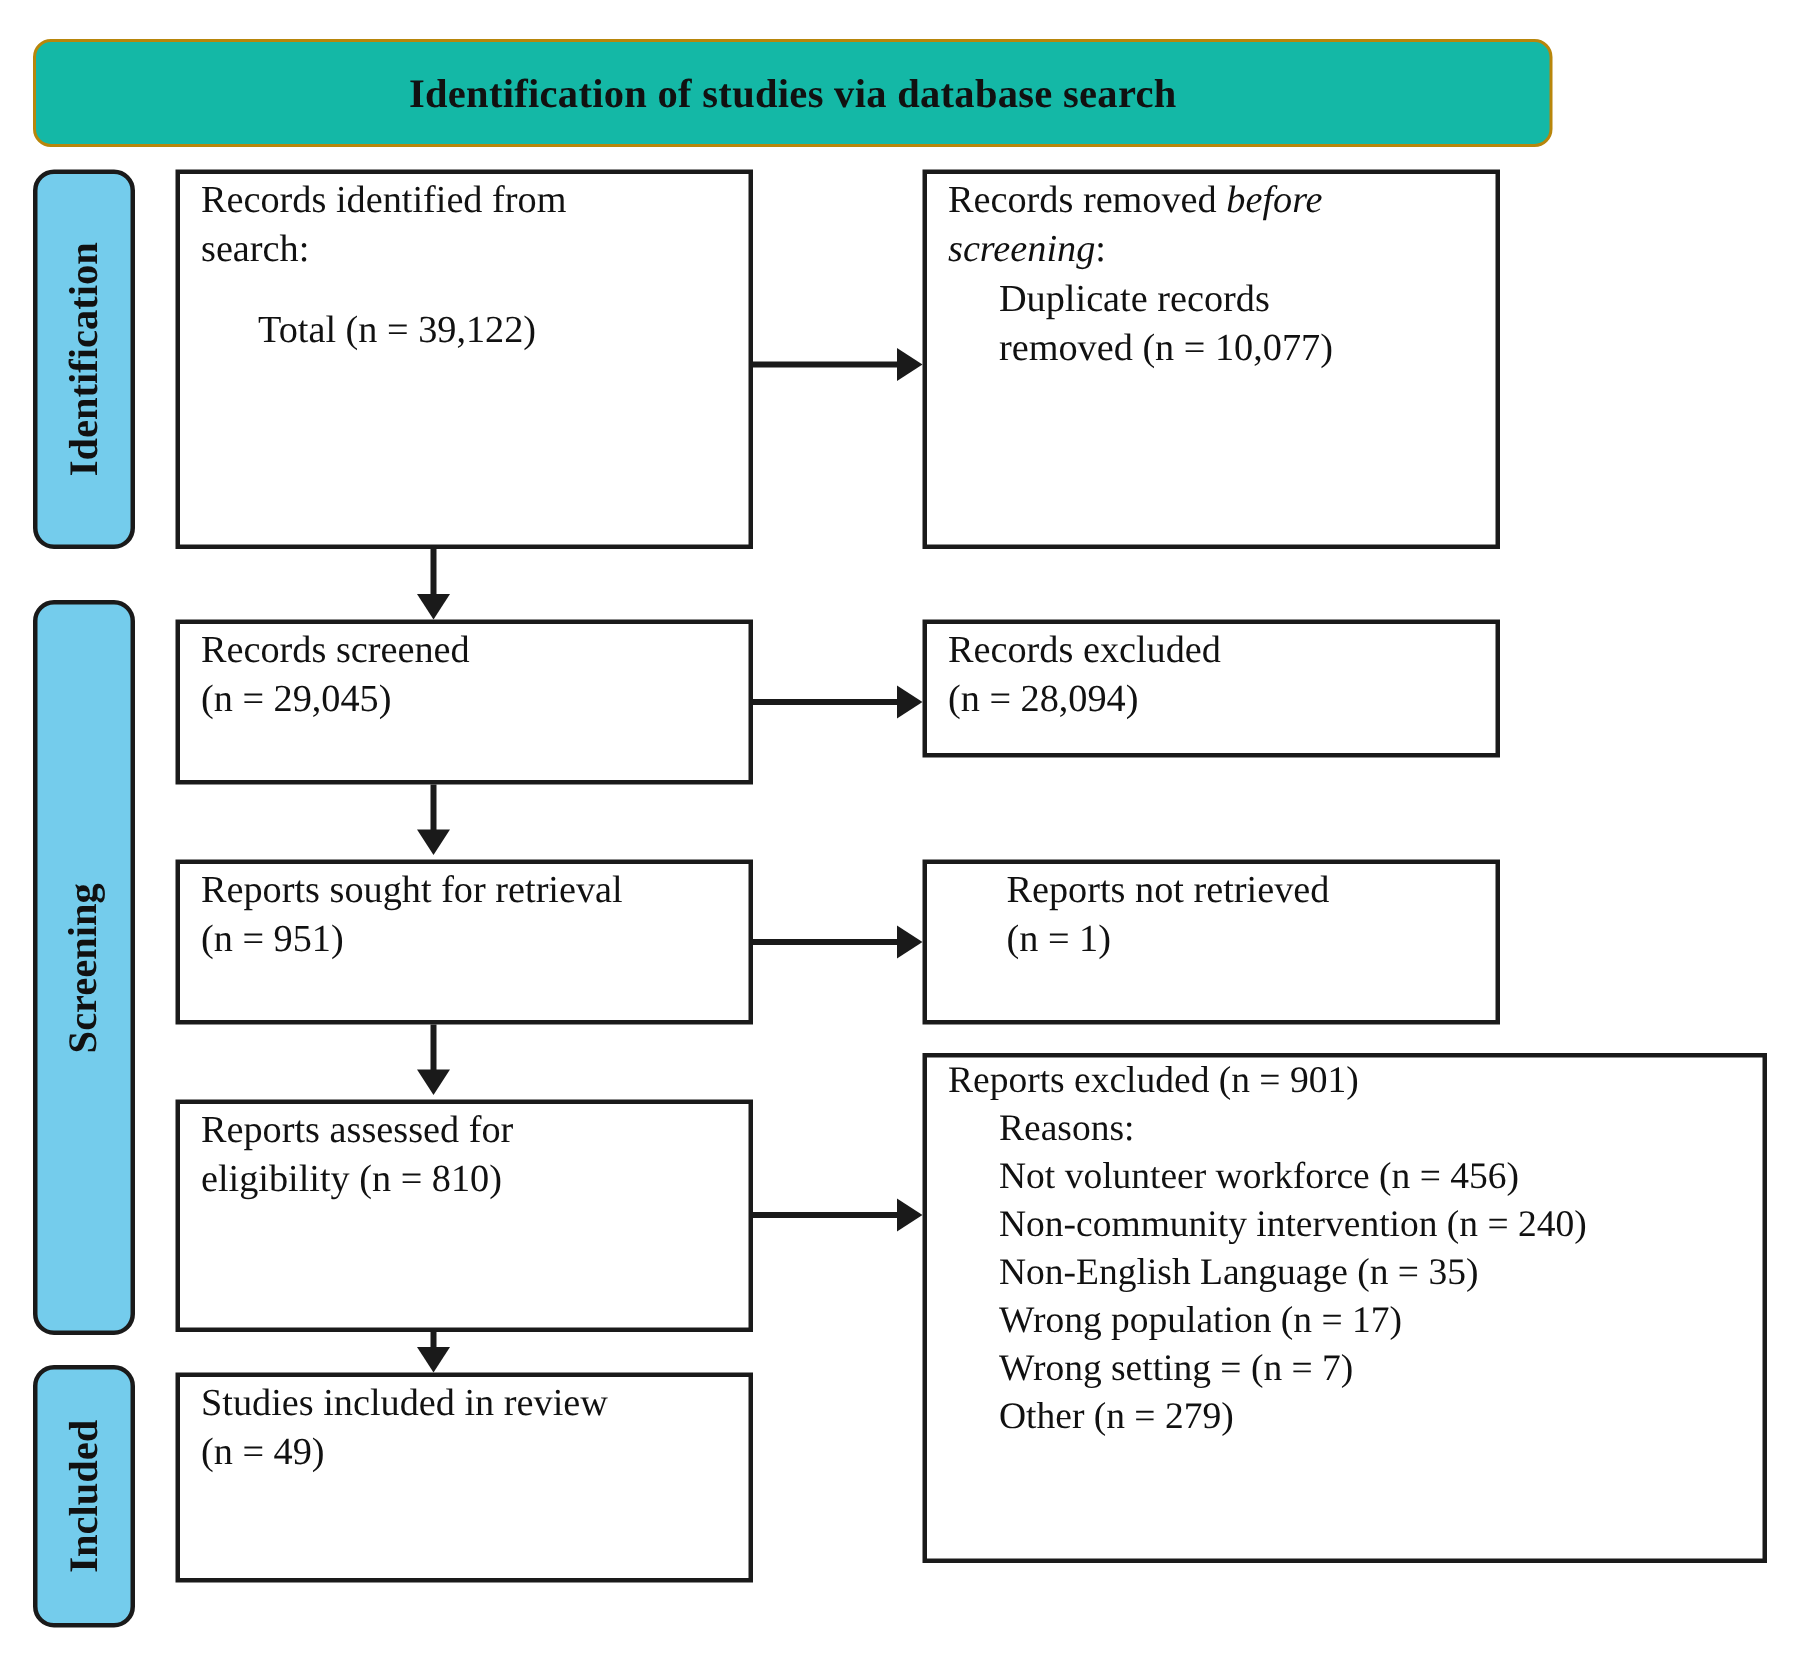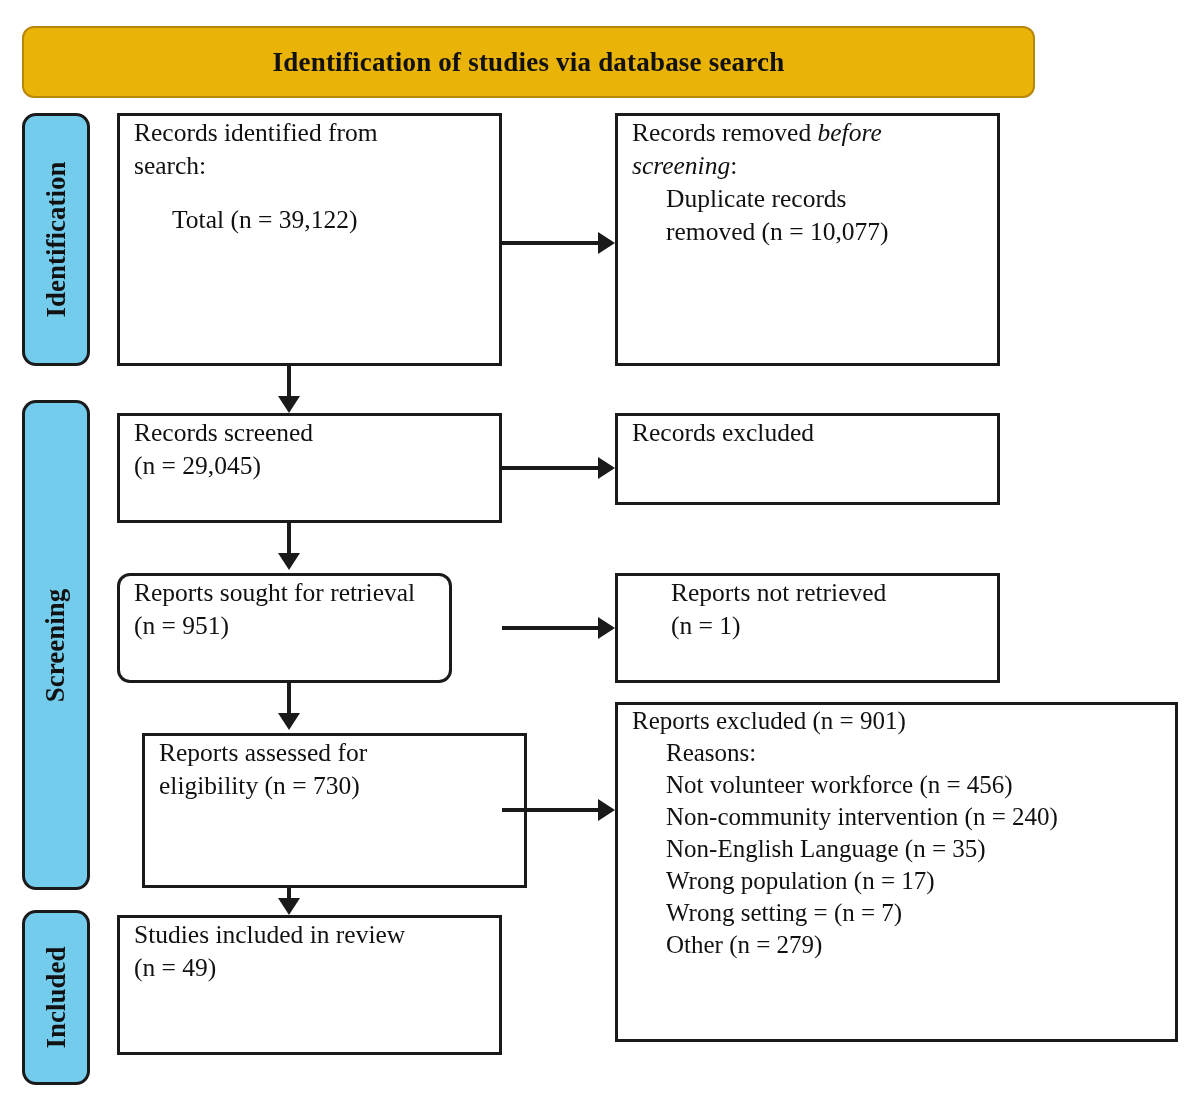--- a/index.html
+++ b/index.html
@@ -18,21 +18,21 @@
     overflow: hidden;
   }
 
   
   .header-banner {
     position: absolute;
     left: 22px;
     top: 26px;
     width: 1013px;
     height: 72px;
-    background: #eab308;
+    background: #14b8a6;
     border: 2px solid #B8860B;
     border-radius: 12px;
     box-sizing: border-box;
     display: flex;
     align-items: center;
     justify-content: center;
   }
   .header-banner .title {
     font-family: "Liberation Serif", serif;
     font-weight: bold;
@@ -84,23 +84,23 @@
   .flow-box .box-text .ln { display: block; white-space: nowrap; }
   .flow-box .box-text .ind1 { padding-left: 38px; }
   .flow-box .box-text .ind2 { padding-left: 34px; }
   .flow-box .box-text .gap  { display: block; height: 21px; }
   .flow-box .box-text em { font-style: italic; }
 
   #box-identified  { left: 117px; top: 113px; width: 385px; height: 253px; }
   #box-removed     { left: 615px; top: 113px; width: 385px; height: 253px; }
   #box-screened    { left: 117px; top: 413px; width: 385px; height: 110px; }
   #box-excluded    { left: 615px; top: 413px; width: 385px; height: 92px; }
-  #box-sought      { left: 117px; top: 573px; width: 335px; height: 110px; border-radius: 13px; }
+  #box-sought      { left: 117px; top: 573px; width: 385px; height: 110px; }
   #box-notretr     { left: 615px; top: 573px; width: 385px; height: 110px; padding-left: 39px; }
-  #box-assessed    { left: 117px; top: 733px; width: 385px; height: 155px; margin-left: 25px; }
+  #box-assessed    { left: 117px; top: 733px; width: 385px; height: 155px; }
   #box-reasons     { left: 615px; top: 702px; width: 563px; height: 340px; }
   #box-included    { left: 117px; top: 915px; width: 385px; height: 140px; }
 
   #box-reasons .box-text { font-size: 25px; line-height: 1.28; }
 
   
   .conn { position: absolute; background: #1a1a1a; }
   .conn-h { height: 4px; }
   .conn-v { width: 4px; }
 
@@ -159,41 +159,42 @@
   <div class="flow-box" id="box-screened">
     <div class="box-text">
       <span class="ln">Records screened</span>
       <span class="ln">(n = 29,045)</span>
     </div>
   </div>
 
   <div class="flow-box" id="box-excluded">
     <div class="box-text">
       <span class="ln">Records excluded</span>
+      <span class="ln">(n = 28,094)</span>
     </div>
   </div>
 
   <div class="flow-box" id="box-sought">
     <div class="box-text">
       <span class="ln">Reports sought for retrieval</span>
       <span class="ln">(n = 951)</span>
     </div>
   </div>
 
   <div class="flow-box" id="box-notretr">
     <div class="box-text">
       <span class="ln">Reports not retrieved</span>
       <span class="ln">(n = 1)</span>
     </div>
   </div>
 
   <div class="flow-box" id="box-assessed">
     <div class="box-text">
       <span class="ln">Reports assessed for</span>
-      <span class="ln">eligibility (n = 730)</span>
+      <span class="ln">eligibility (n = 810)</span>
     </div>
   </div>
 
   <div class="flow-box" id="box-reasons">
     <div class="box-text">
       <span class="ln">Reports excluded (n = 901)</span>
       <span class="ln ind2">Reasons:</span>
       <span class="ln ind2">Not volunteer workforce (n = 456)</span>
       <span class="ln ind2">Non-community intervention (n = 240)</span>
       <span class="ln ind2">Non-English Language (n = 35)</span>

